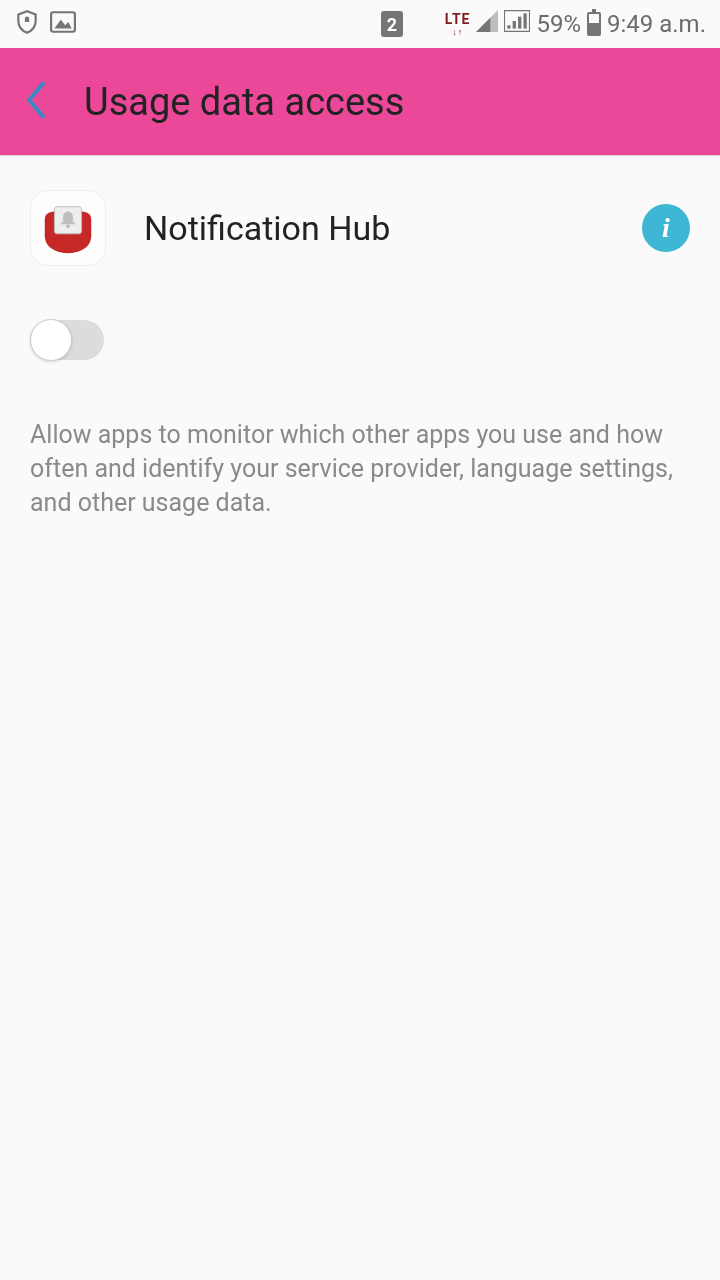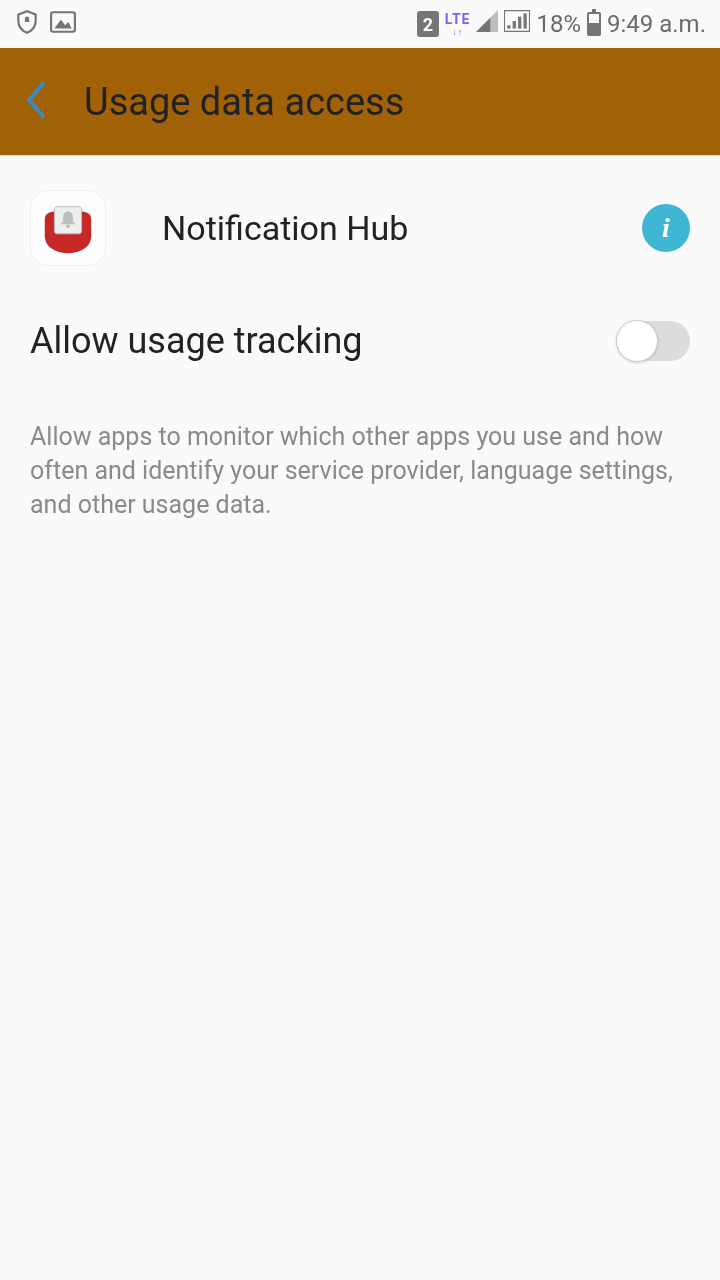--- a/index.html
+++ b/index.html
@@ -19,57 +19,57 @@
       padding: 0 14px;
       color: #757575;
     }
     .status-left { display: flex; align-items: center; gap: 10px; }
     .status-right { margin-left: auto; display: flex; align-items: center; gap: 6px; font-size: 24px; font-weight: 400; color: #6b6b6b; }
     .sim-badge {
       width: 22px; height: 26px; background: #757575; color: #fff;
       font-size: 18px; font-weight: 700; display: flex; align-items: center;
       justify-content: center; border-radius: 3px;
     }
-    .lte { font-size: 14px; font-weight: 700; color: #8b5cf6; letter-spacing: 1px; }
+    .lte { font-size: 14px; font-weight: 700; color: #7f1d1d; letter-spacing: 1px; margin-left: 36px; }
     .lte-sub { font-size: 9px; font-weight: 400; display: block; text-align: center;}
     .battery-icon {
       width: 14px; height: 24px; border: 2px solid #757575; border-radius: 2px;
       position: relative; display: inline-block;
     }
     .battery-icon::before {
       content: ""; position: absolute; top: -5px; left: 3px; width: 4px; height: 3px;
       background: #757575;
     }
     .battery-icon::after {
       content: ""; position: absolute; bottom: 0; left: 0; right: 0; height: 55%;
       background: #757575;
     }
     
     .header {
       height: 108px;
       display: flex;
       align-items: center;
       padding: 0 24px;
       border-bottom: 1px solid #d9d9d9;
-      background: #a16207;
+      background: #ec4899;
     }
     .back-chevron { margin-right: 36px; }
     .header-title { font-size: 38px; color: #222; font-weight: 400; }
     
     .app-row {
       display: flex; align-items: center;
       padding: 34px 30px 34px 30px;
     }
     .app-icon-box {
       width: 76px; height: 76px; border-radius: 18px;
       background: #fdfdfd; border: 1px solid #eee;
       display: flex; align-items: center; justify-content: center;
       position: relative;
     }
-    .app-name { margin-left: 56px; font-size: 34px; color: #222; flex: 1; }
+    .app-name { margin-left: 38px; font-size: 34px; color: #222; flex: 1; }
     .info-circle {
       width: 48px; height: 48px; border-radius: 50%;
       background: #3fb6d3; color: #fff; display: flex;
       align-items: center; justify-content: center;
       font-family: Georgia, serif; font-style: italic;
       font-size: 28px; font-weight: 700;
     }
     
     .toggle-row {
       display: flex; align-items: center;
@@ -126,21 +126,21 @@
     </span>
     <span>
       <svg width="26" height="22" viewBox="0 0 24 20">
         <rect x="0" y="0" width="24" height="20" fill="none" stroke="#757575" stroke-width="2"></rect>
         <rect x="3" y="14" width="3" height="3" fill="#757575"></rect>
         <rect x="8" y="10" width="3" height="7" fill="#757575"></rect>
         <rect x="13" y="6" width="3" height="11" fill="#757575"></rect>
         <rect x="18" y="3" width="3" height="14" fill="#757575"></rect>
       </svg>
     </span>
-    <span>18%</span>
+    <span>59%</span>
     <span class="battery-icon"></span>
     <span>9:49 a.m.</span>
   </div>
 </div>
 
 <div class="header">
   <span class="back-chevron">
     <svg width="24" height="38" viewBox="0 0 16 28" fill="none" stroke="#3a8bc4" stroke-width="3" stroke-linecap="round" stroke-linejoin="round">
       <polyline points="13,2 3,14 13,26"></polyline>
     </svg>
@@ -157,19 +157,18 @@
       <circle cx="32" cy="30" r="2" fill="#bdbdbd"></circle>
     </svg>
   </div>
   <span class="app-name">Notification Hub</span>
   <div class="info-circle">
     <span>i</span>
   </div>
 </div>
 
 <div class="toggle-row">
-  <span class="toggle-label">Allow usage tracking</span>
   <div class="switch">
     <div class="switch-thumb"></div>
   </div>
 </div>
 
 <div class="description">Allow apps to monitor which other apps you use and how often and identify your service provider, language settings, and other usage data.</div>
 
 </body></html>

